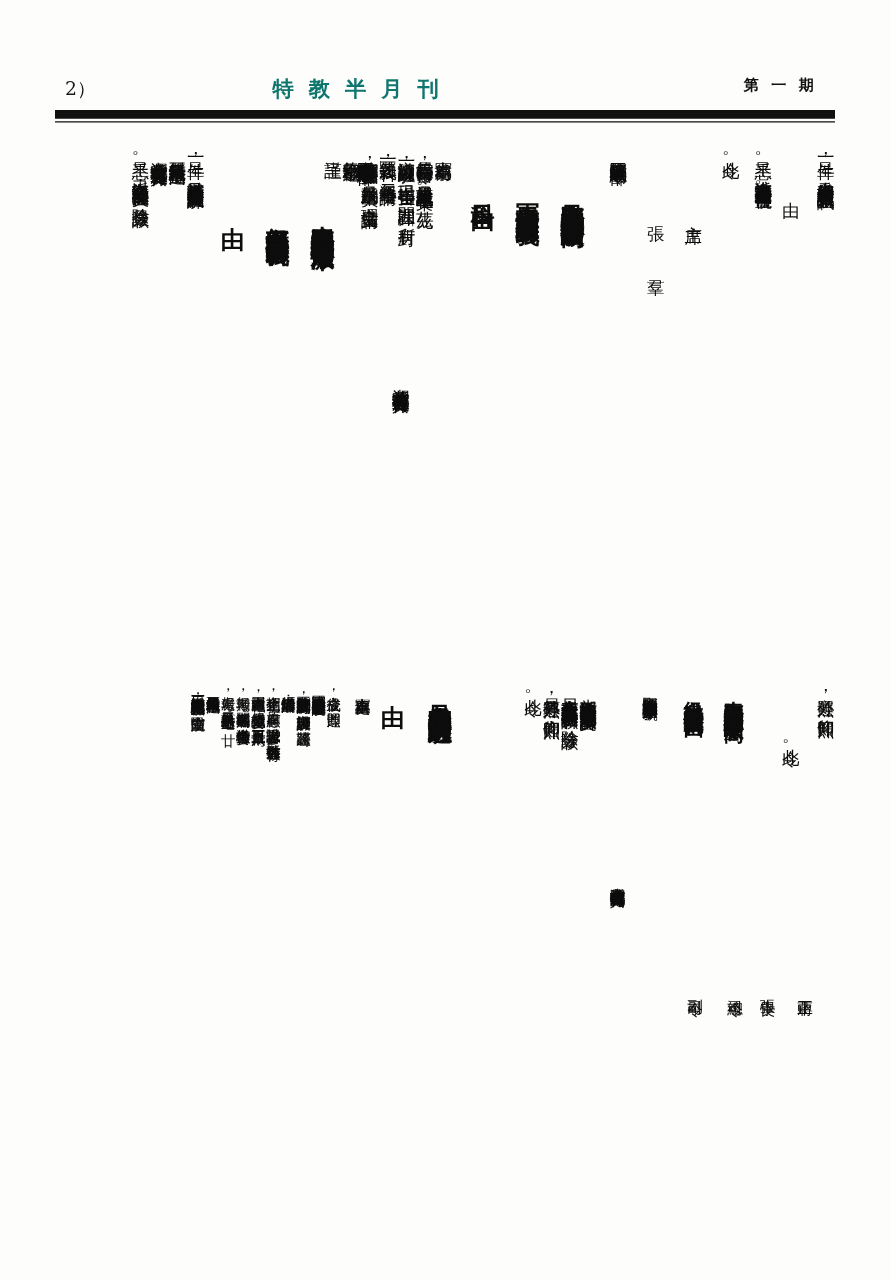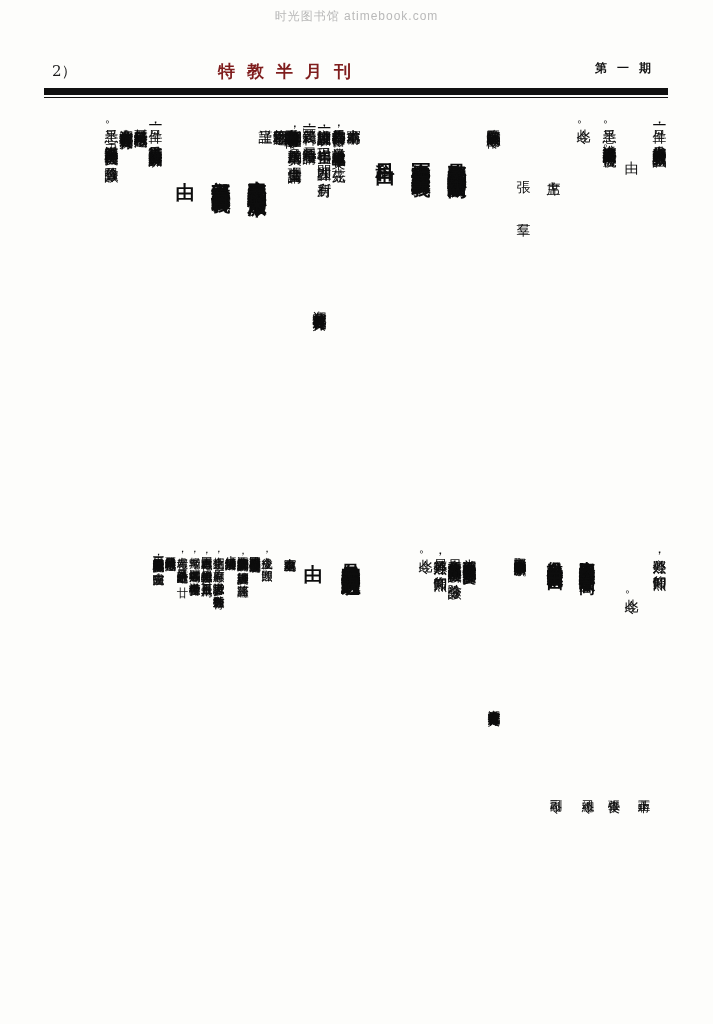--- a/index.html
+++ b/index.html
@@ -39,21 +39,21 @@
     font-size: 15px;
     color: #1a1a1a;
     font-family: "DejaVu Serif", serif;
   }
   .hdr-center {
     position: absolute;
     top: 60px;
     left: 218px;
     font-size: 17px;
     letter-spacing: 12px;
-    color: #7f1d1d;
+    color: #0f766e;
     font-weight: bold;
   }
   .hdr-right {
     position: absolute;
     top: 60px;
     right: 52px;
     font-size: 12px;
     letter-spacing: 10px;
     color: #111;
     font-weight: bold;
@@ -107,21 +107,20 @@
   .t-tiny {
     font-size: 11.5px;
     letter-spacing: 0.2px;
   }
 </style>
 </head>
 <body>
 
 <div id="page">
 
-  <div class="watermark">时光图书馆 atimebook.com</div>
 
   <div class="hdr-page-num">2）</div>
   <div class="hdr-center">特教半月刊</div>
   <div class="hdr-right">第一期</div>
   <div class="rule"></div>
 
   <div class="vcol t-body" style="top:118px; right:46px; height:330px;">呈一件，爲本處舉行師資訓練班考試呈請派員監試</div>
 
   <div class="vcol t-body" style="top:150px; right:74px; height:40px;">由</div>
 

